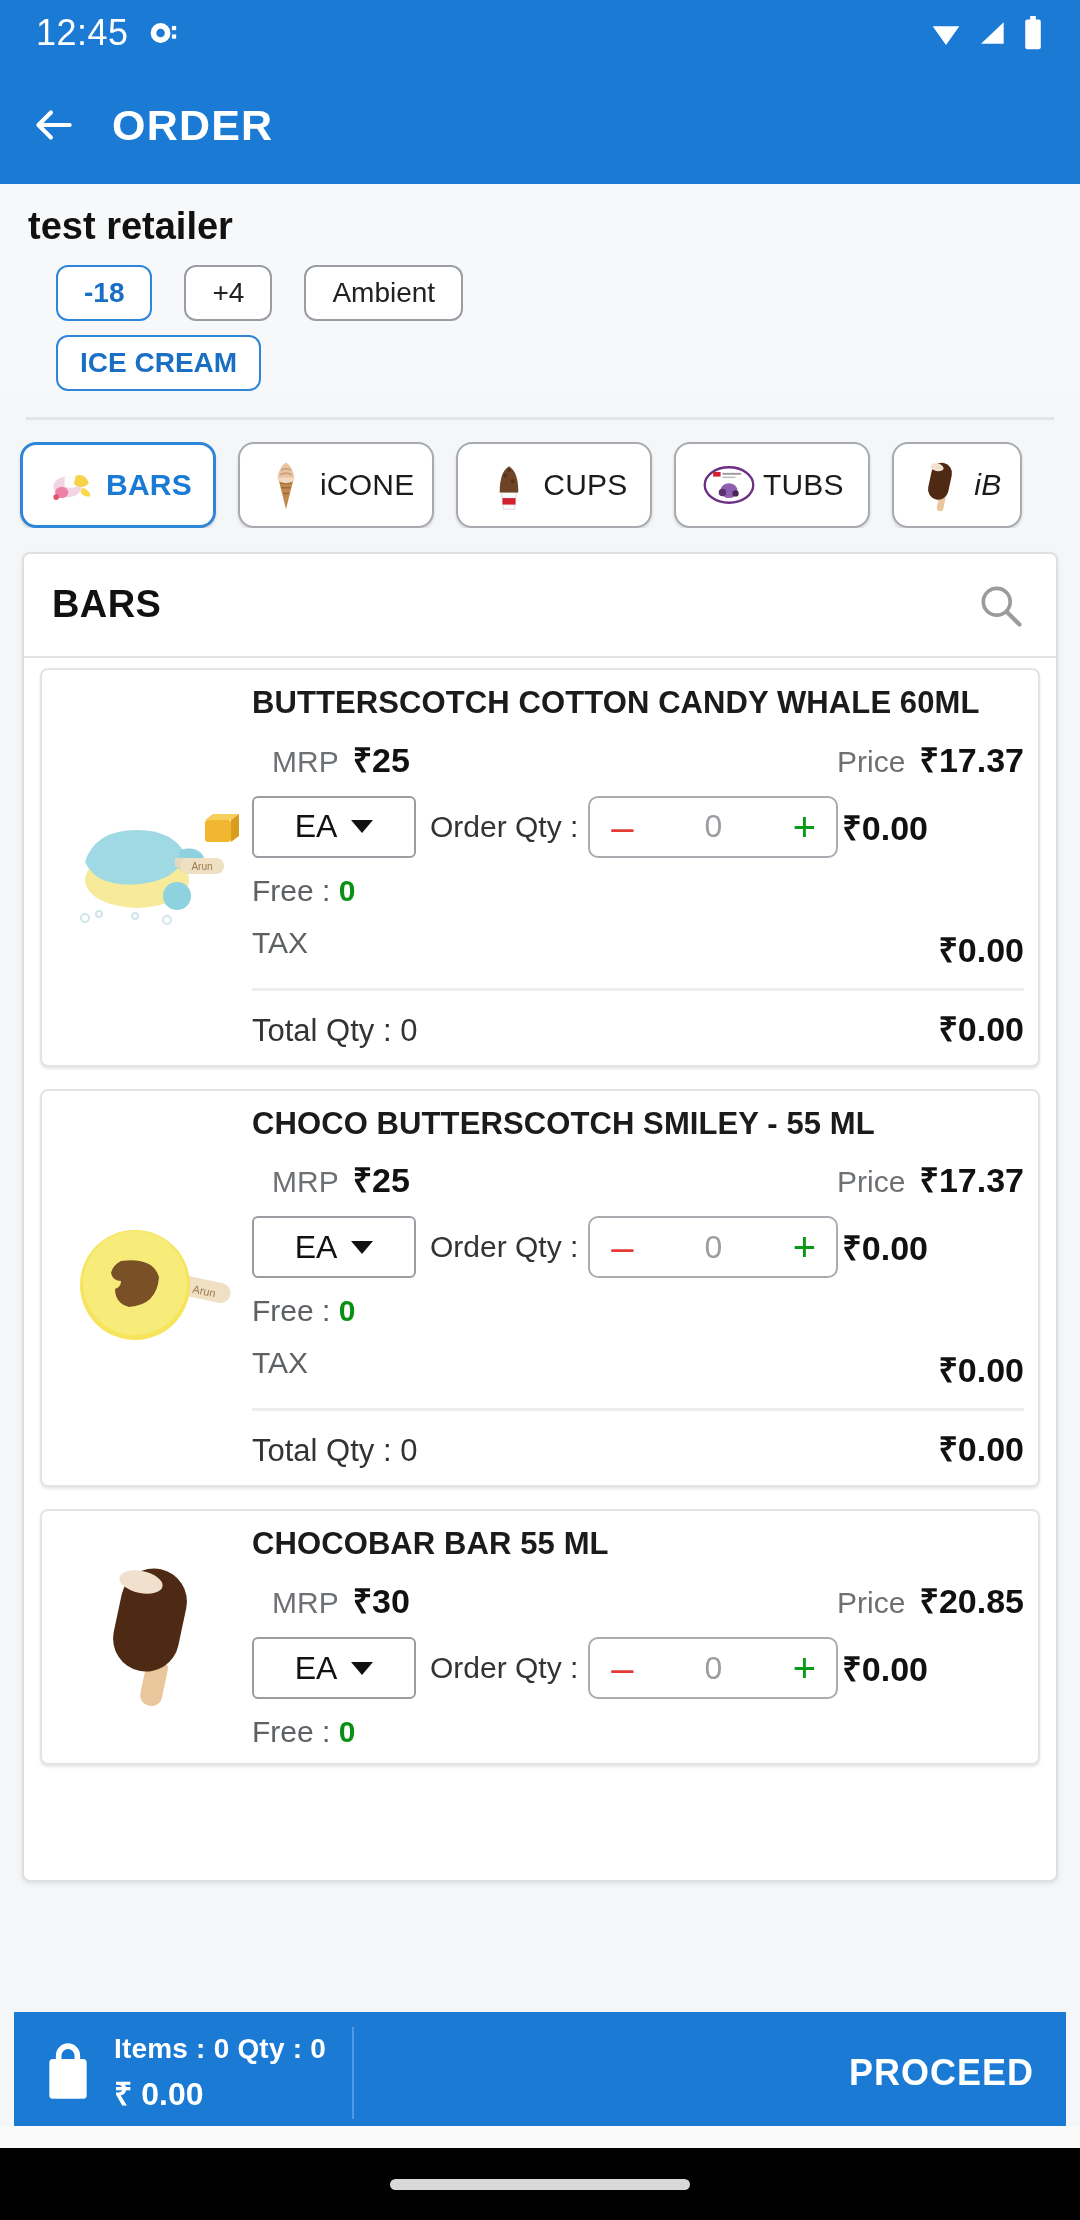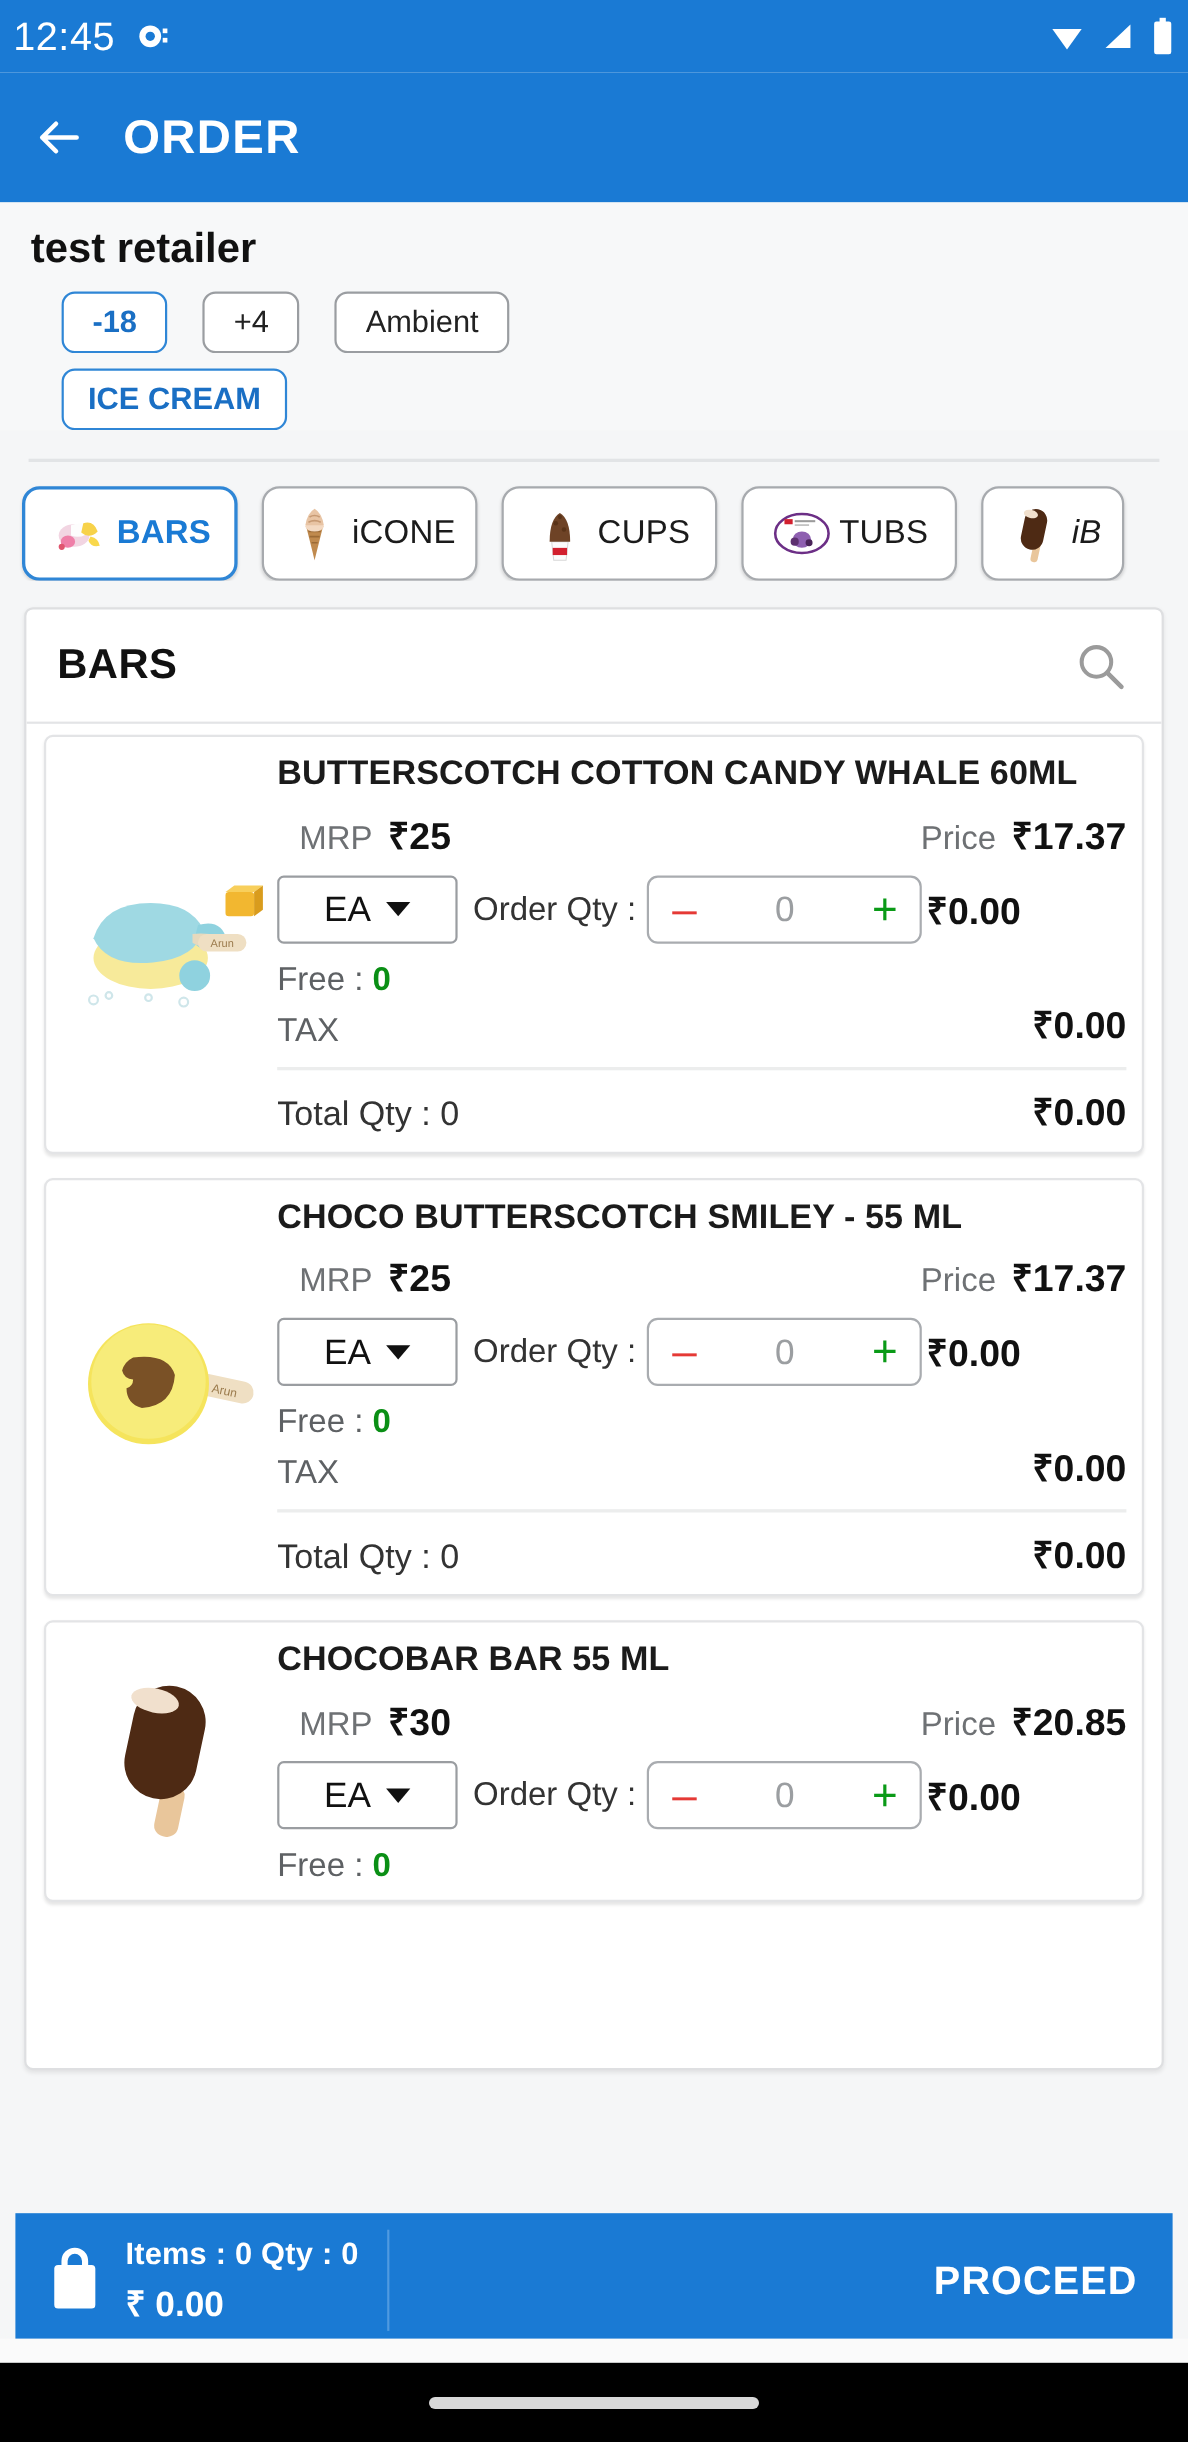--- a/index.html
+++ b/index.html
@@ -15,21 +15,21 @@
     background: #f5f6f7;
     overflow: hidden;
   }
 
   
   .statusbar {
     height: 66px;
     background: #1a7ad4;
     display: flex;
     align-items: center;
-    padding: 0 12px;
+    padding: 0 36px;
     color: #fff;
   }
   .sb-time {
     font-size: 36px;
     font-weight: 400;
     letter-spacing: .5px;
   }
   .sb-lefticons { display: flex; align-items: center; margin-left: 16px; gap: 6px; }
   .sb-spacer { flex: 1; }
   .sb-righticons { display: flex; align-items: center; gap: 12px; }
@@ -258,23 +258,23 @@
   .step-btn { width: 64px; display: flex; align-items: center; justify-content: center; font-size: 40px; line-height: 1; }
   .step-minus { color: #e53935; font-weight: 400; }
   .step-plus { color: #0a9a17; font-weight: 400; }
   .step-val { flex: 1; text-align: center; font-size: 32px; color: #9b9ea1; }
   .line-amt { font-size: 34px; font-weight: 700; color: #111; margin-left: 4px; white-space: nowrap; }
 
   .free-row { margin-top: 16px; font-size: 30px; color: #5e6164; }
   .free-val { color: #0a8f15; font-weight: 700; }
 
   .tax-row {
-    margin-top: 0;
-    display: flex;
-    align-items: flex-end;
+    margin-top: 18px;
+    display: flex;
+    align-items: flex-start;
     font-size: 30px;
     color: #5e6164;
   }
   .tax-amt { margin-left: auto; font-size: 34px; font-weight: 700; color: #111; }
   .card-sep { height: 3px; background: #eceded; margin-top: 16px; }
   .total-row {
     margin-top: 14px;
     display: flex;
     align-items: baseline;
     font-size: 31px;

